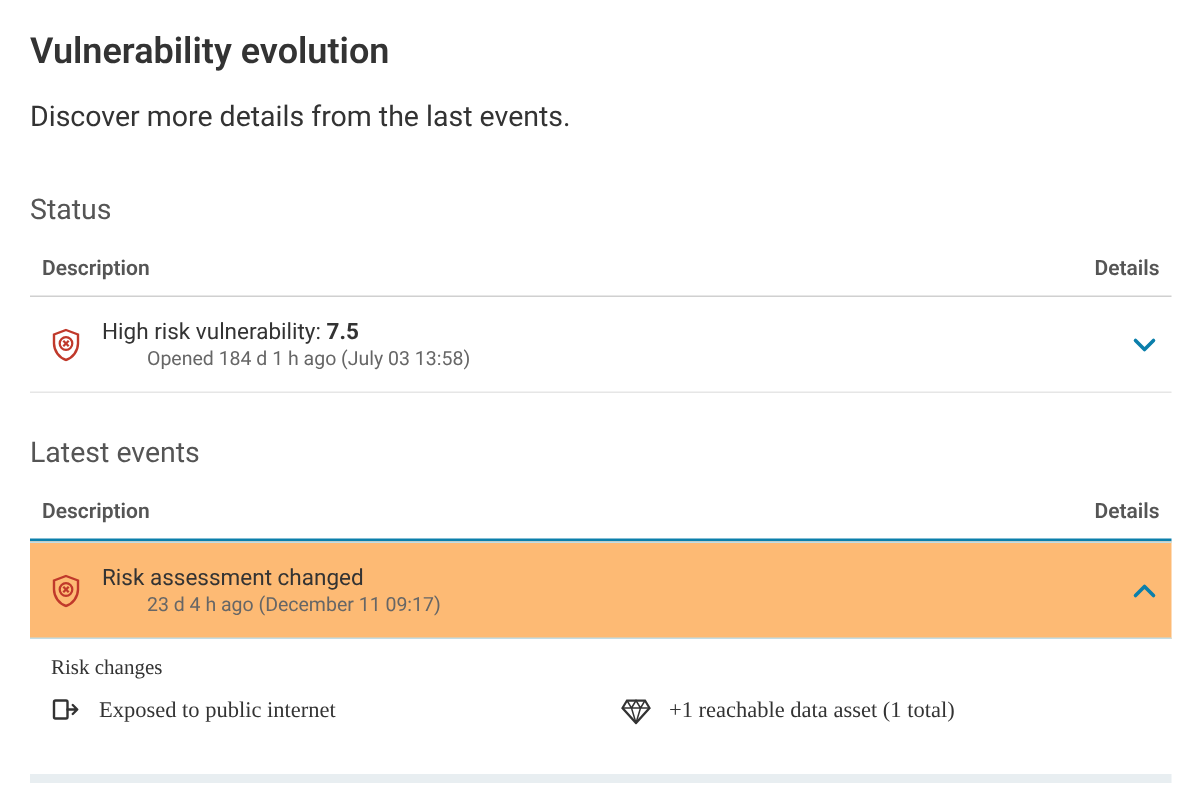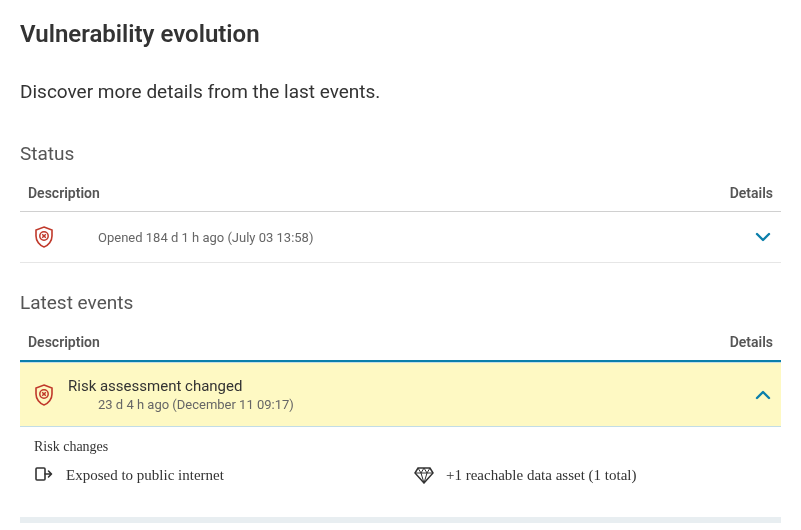--- a/index.html
+++ b/index.html
@@ -7,21 +7,21 @@
     font-family: -apple-system, BlinkMacSystemFont, "Segoe UI", Roboto, Arial, sans-serif;
     background: #fff;
     color: #333;
     padding: 20px;
     width: 801px;
   }
   .page-title {
     font-size: 24px;
     font-weight: 600;
     color: #333;
-    margin-bottom: 32px;
+    margin-bottom: 18px;
   }
   .subtitle {
     font-size: 19px;
     color: #333;
     margin-bottom: 39px;
   }
   .section-title {
     font-size: 19px;
     color: #555;
     margin-bottom: 10px;
@@ -41,21 +41,21 @@
     border-bottom: 2px solid #0b7fab;
   }
   .row {
     display: flex;
     align-items: center;
     padding: 14px 8px 14px 14px;
     border-bottom: 1px solid #e6e6e6;
     gap: 14px;
   }
   .row.expanded {
-    background: #fef9c3;
+    background: #fdba74;
     border-top: 1px solid #c2dde6;
     border-bottom: 1px solid #c2dde6;
   }
   .row .icon-col {
     flex: 0 0 auto;
     display: flex;
     align-items: center;
   }
   .row .text-col {
     flex: 1 1 auto;
@@ -125,20 +125,23 @@
 <div class="row">
   <div class="icon-col shield">
     <svg width="20" height="22" viewBox="0 0 20 22">
       <path d="M10 1 L18 4 V10 C18 15 14.5 19.5 10 21 C5.5 19.5 2 15 2 10 V4 Z" fill="none" stroke="#c0392b" stroke-width="1.6"></path>
       <circle cx="10" cy="10" r="4.2" fill="none" stroke="#c0392b" stroke-width="1.5"></circle>
       <line x1="8.2" y1="8.2" x2="11.8" y2="11.8" stroke="#c0392b" stroke-width="1.5"></line>
       <line x1="11.8" y1="8.2" x2="8.2" y2="11.8" stroke="#c0392b" stroke-width="1.5"></line>
     </svg>
   </div>
   <div class="text-col">
+    <div class="row-title">
+      <span>High risk vulnerability: </span><span class="score">7.5</span>
+    </div>
     <div class="row-meta">Opened 184 d 1 h ago (July 03 13:58)</div>
   </div>
   <div class="details-col chevron">
     <span>
       <svg width="20" height="20" viewBox="0 0 20 20">
         <path d="M4 7 L10 13 L16 7" fill="none" stroke="#0b7fab" stroke-width="2.4" stroke-linecap="round" stroke-linejoin="round"></path>
       </svg>
     </span>
   </div>
 </div>

